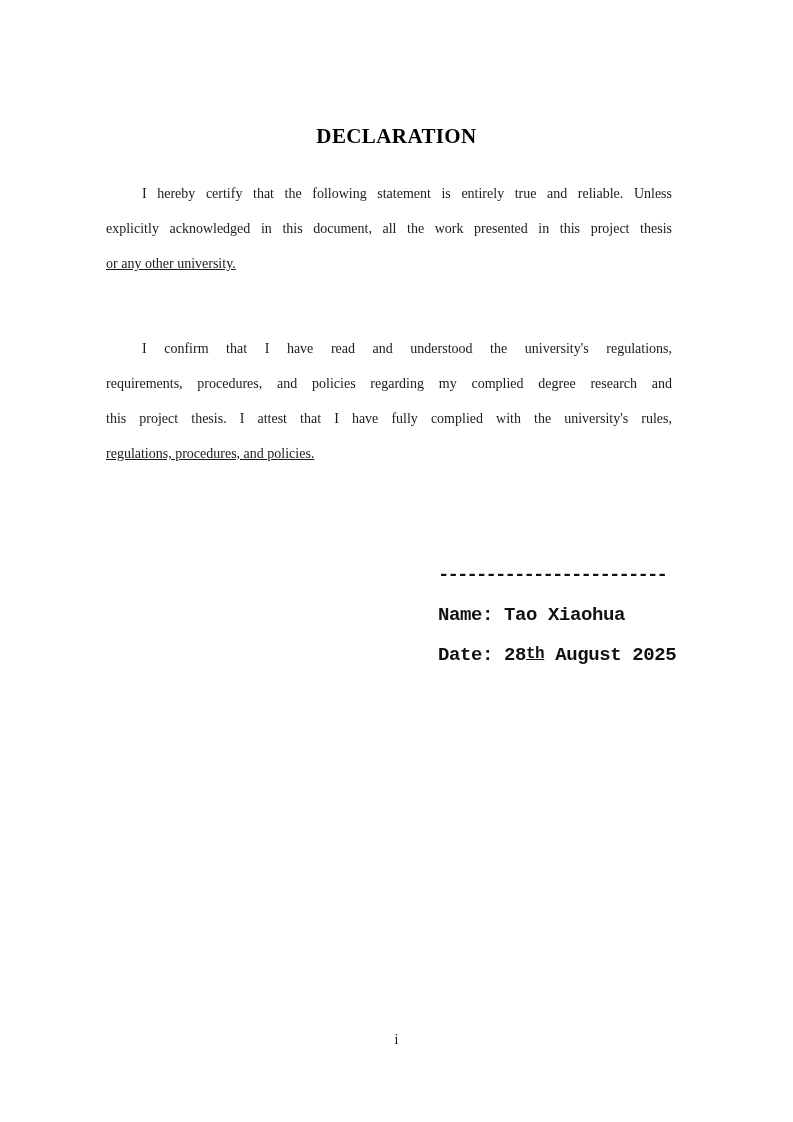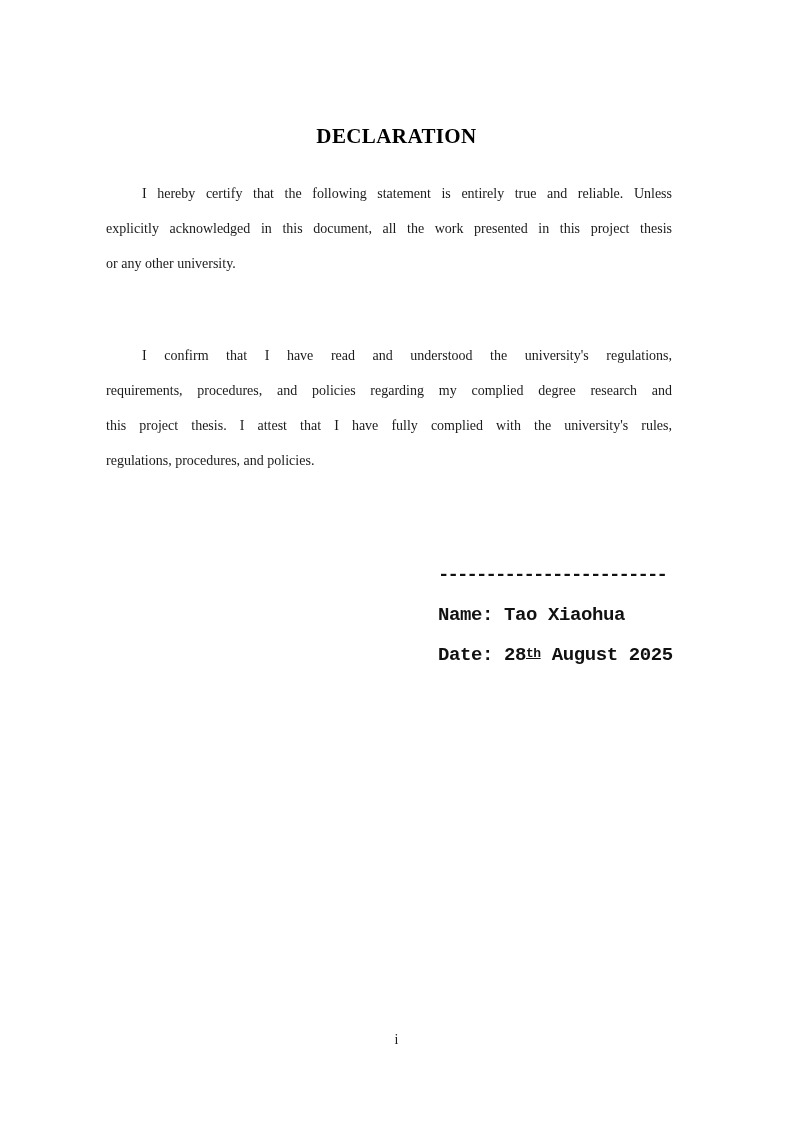--- a/index.html
+++ b/index.html
@@ -27,46 +27,46 @@
     line-height: 26px;
   }
   .para {
     position: absolute;
     left: 106px;
     width: 566px;
     font-size: 14px;
     line-height: 35px;
   }
   .para-1 { top: 176px; }
-  .para-2 { top: 338px; }
+  .para-2 { top: 331px; }
   .line {
     text-align: justify;
     text-align-last: justify;
     white-space: normal;
   }
   .line.indent { text-indent: 36px; }
-  .line.last { text-align-last: left; }
+  .line.last { text-align-last: left; text-decoration: underline; }
   .signature {
     position: absolute;
     left: 438px;
     top: 555px;
     font-family: "Liberation Mono", "DejaVu Sans Mono", monospace;
     font-size: 19px;
     font-weight: bold;
     line-height: 40px;
     letter-spacing: -0.4px;
     color: #111111;
     white-space: nowrap;
   }
   .sig-rule {
     letter-spacing: -1.9px;
     font-weight: bold;
   }
   .sig-date sup {
-    font-size: 13px;
+    font-size: 16px;
     vertical-align: top;
     position: relative;
     top: -1px;
     letter-spacing: -0.5px;
     text-decoration: underline;
   }
   .page-number {
     position: absolute;
     top: 1032px;
     left: 0;

